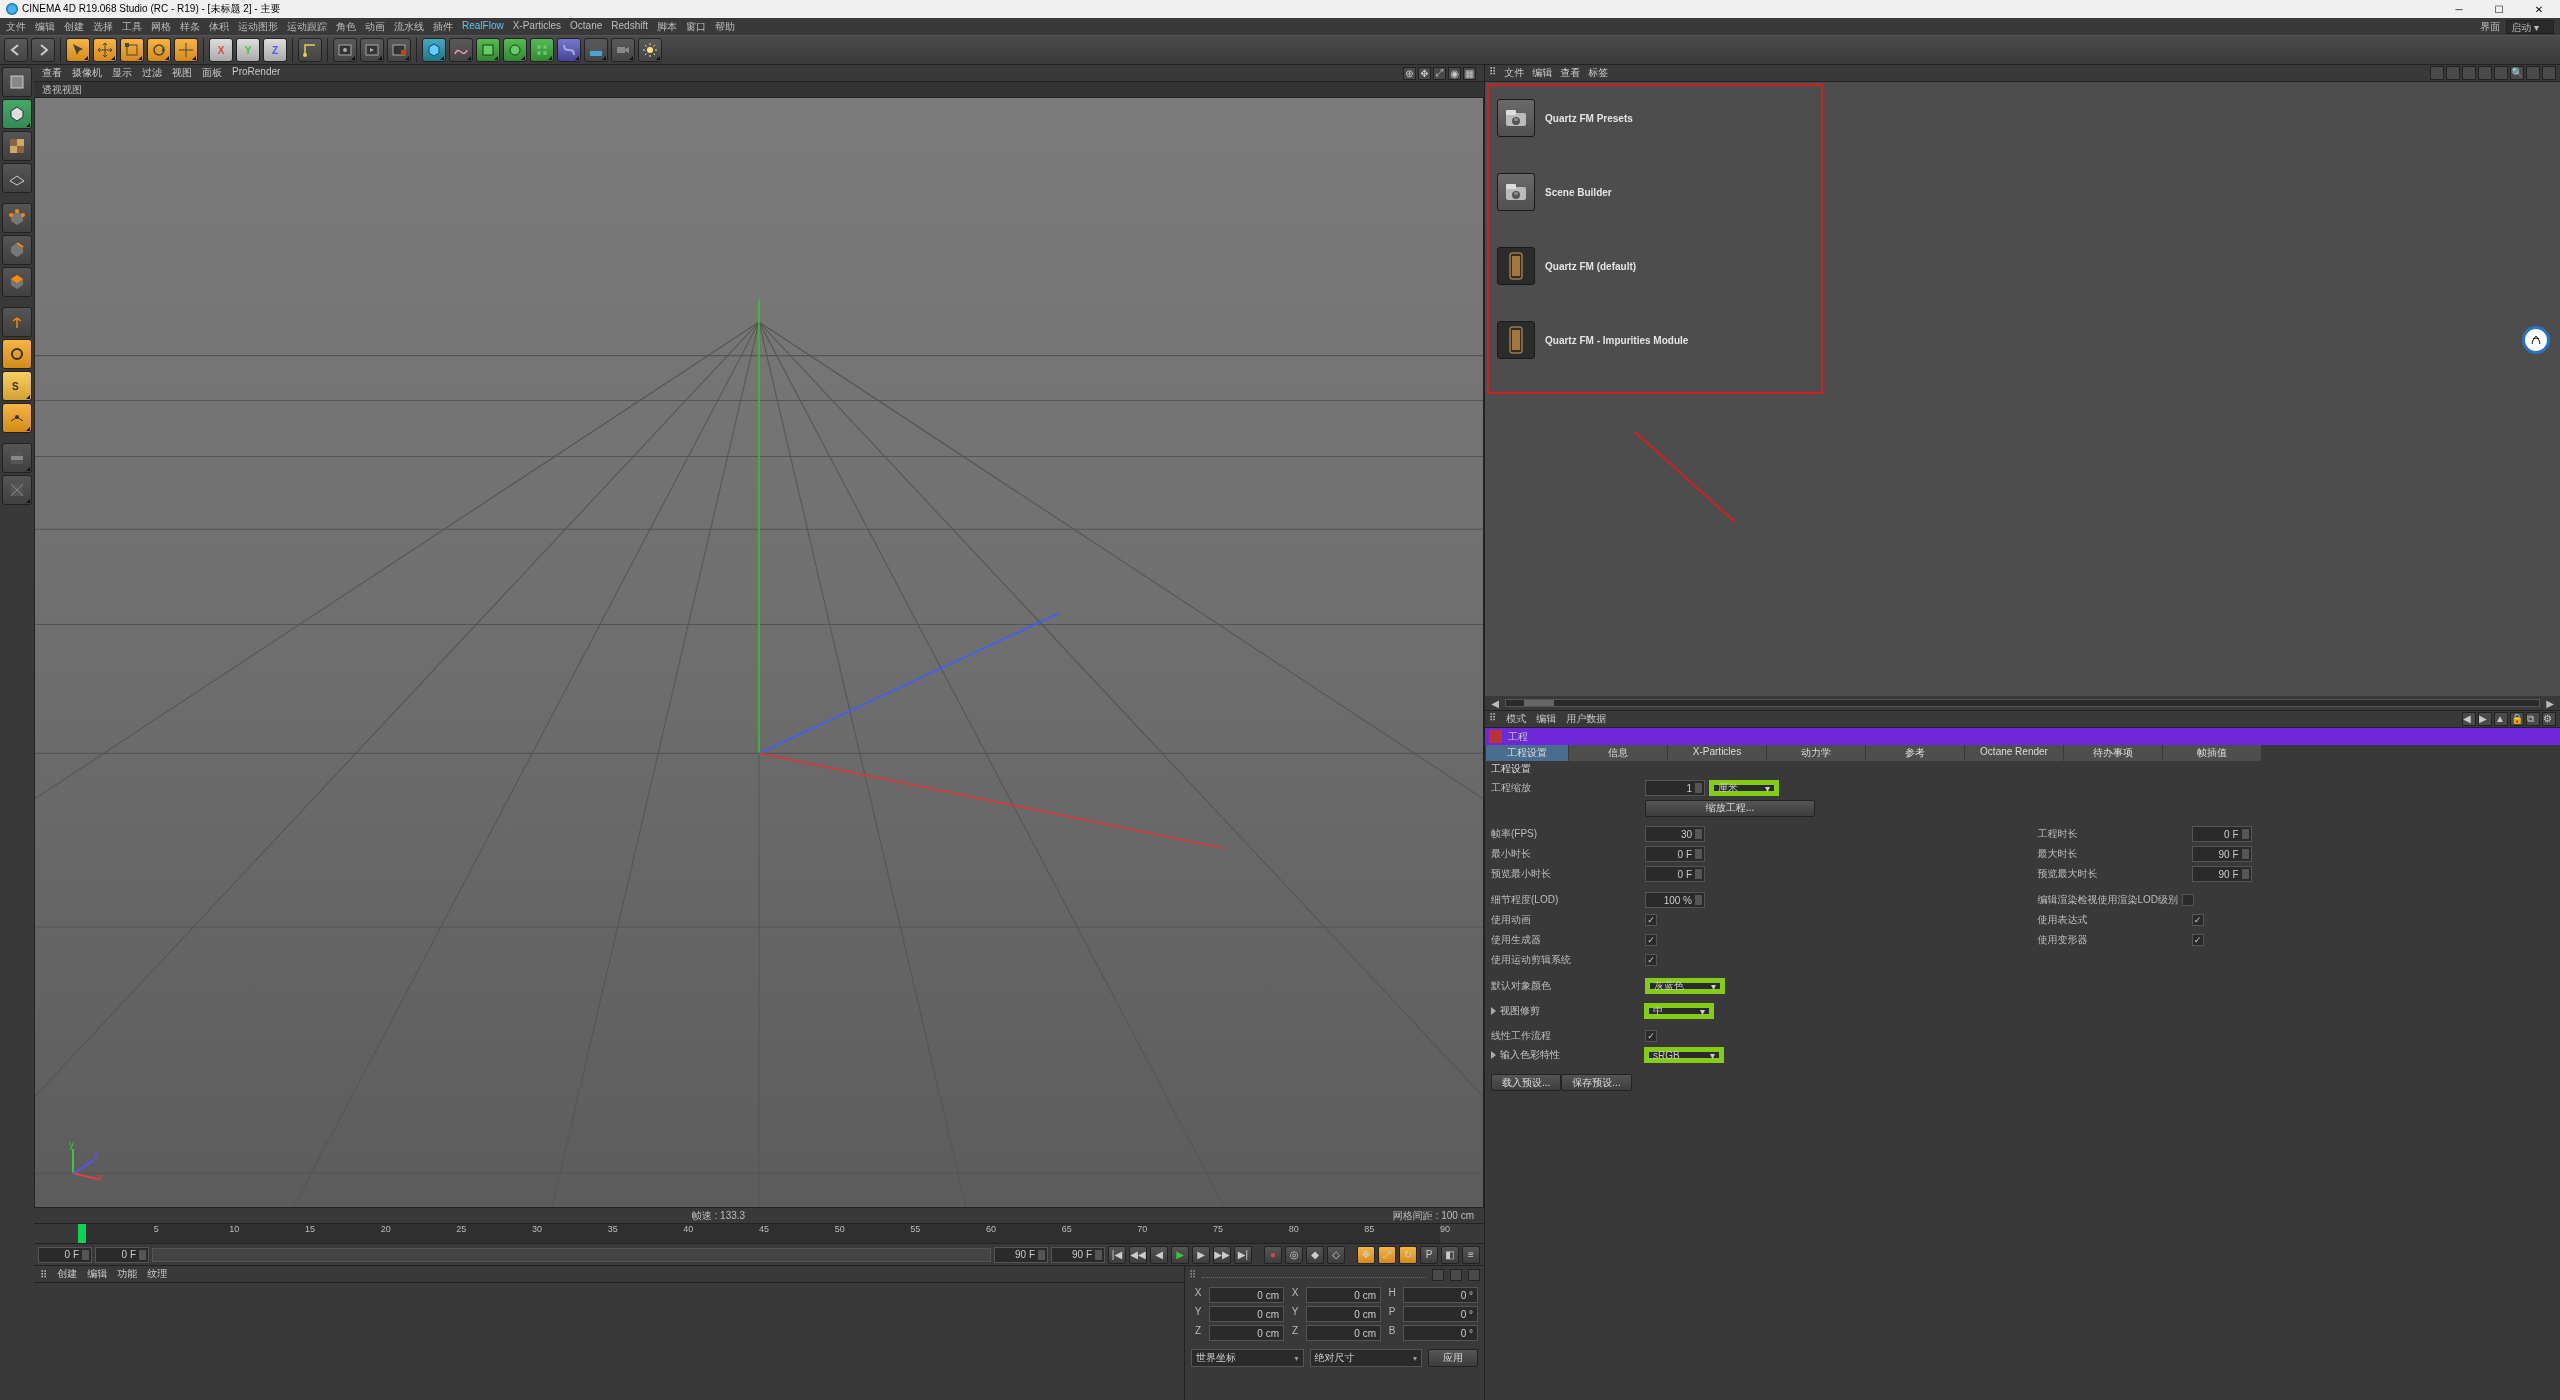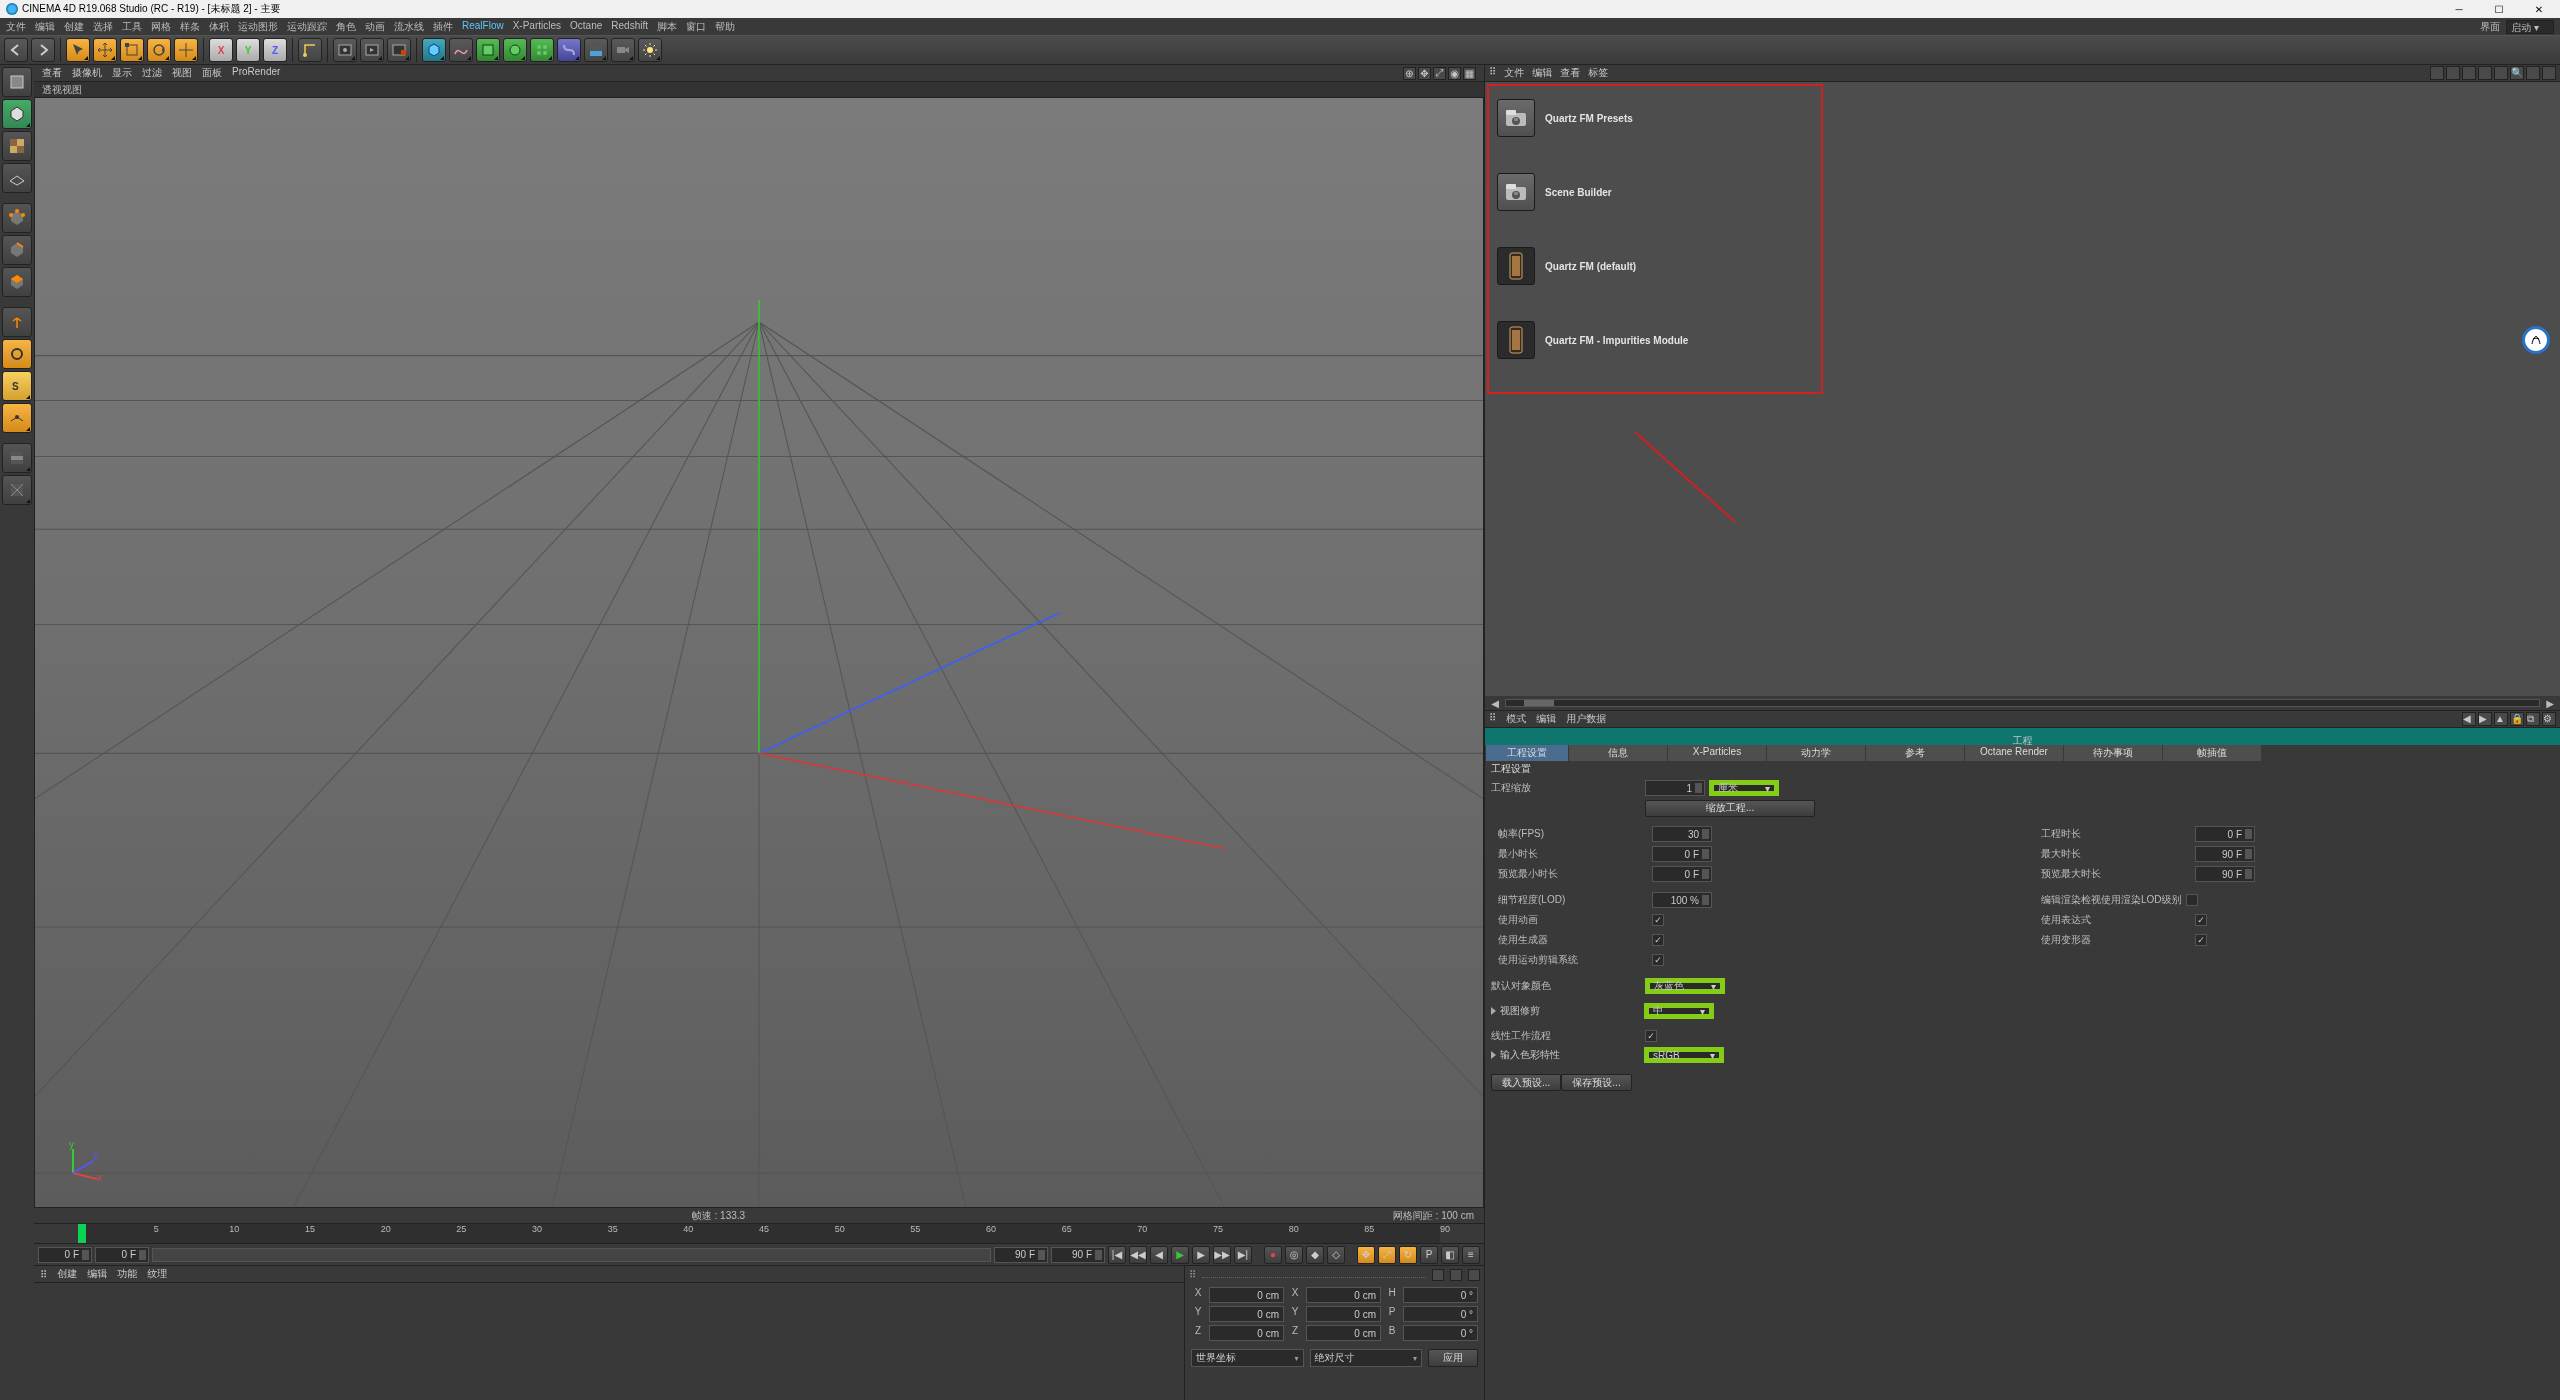--- a/index.html
+++ b/index.html
@@ -86,37 +86,37 @@
   .tag-badge { position:absolute; right:10px; top:244px; width:28px;height:28px; border-radius:50%; background:#fff; border:3px solid #2a72c4; display:flex;align-items:center;justify-content:center; font-size:7px; color:#000; font-weight:bold;}
   .scroll-row { height:14px; background:#393939; display:flex; align-items:center; gap:4px; padding:0 4px;}
   .scroll-arrow { width:12px;height:12px;color:#bbb;display:flex;align-items:center;justify-content:center;}
   .scroll-track { flex:1; height:8px; background:#2a2a2a; border:1px solid #555; position:relative;}
   .scroll-thumb { position:absolute; left:18px; width:30px; top:0;bottom:0; background:#666;}
   
   .attr-wrap { height:690px; display:flex; flex-direction:column; border-top:1px solid #222;}
   .attr-hdr { height:17px; display:flex; align-items:center; justify-content:space-between; padding:0 4px; background:#393939; border-bottom:1px solid #222;}
   .attr-hdr .l { display:flex; gap:10px;}
   .attr-hdr .r { display:flex; gap:2px;}
-  .attr-title { height:17px; background:#0f766e; display:flex; align-items:center; gap:6px; padding:0 4px;flex-direction:column;}
+  .attr-title { height:17px; background:#6d28d9; display:flex; align-items:center; gap:6px; padding:0 4px;}
   .attr-title .ico { width:13px;height:13px;background:#b33;}
   .attr-tabs { height:16px; display:flex; gap:1px; padding-left:1px;}
   .atab { padding:1px 0; color:#ddd; text-align:center; background:#4e4e4e; flex:0 0 auto;}
   .atab.active { background:#4a6c8f; }
   .atab.w1{width:82px;} .atab.w2{width:98px;}
   .attr-sub { height:15px; background:#393939; color:#ddd; padding:1px 6px;}
   .attr-body { flex:1; background:#393939; overflow:auto; padding:2px 6px 10px 6px;}
   .prow { display:flex; align-items:center; height:20px; gap:4px;}
   .prow .plabel { width:150px; color:#bdbdbd; position:relative;}
   .prow .plabel::after{content:"";position:absolute;left:100%;right:-500px;}
   .pfield { background:#2a2a2a; border:1px solid #555; color:#ccc; height:16px; width:60px; display:flex;align-items:center;justify-content:flex-end;padding:0 12px 0 4px; position:relative;}
   .pfield::after{content:"";position:absolute;right:2px;top:2px;width:7px;height:10px;background:linear-gradient(#555 45%,#222 46%,#555 55%);}
   .pcombo { background:#2a2a2a; border:5px solid #84cc16; color:#ccc; height:16px; width:70px; display:flex;align-items:center;justify-content:space-between;padding:0 4px;}
   .pcheck { width:12px;height:12px; background:#2a2a2a; border:1px solid #555; display:flex;align-items:center;justify-content:center; color:#ccc; font-size:9px;}
   .pbtn2 { background:linear-gradient(#555,#3d3d3d); border:1px solid #222; color:#ddd; height:17px; padding:0 10px; border-radius:2px; display:inline-flex;align-items:center;}
-  .two-col { display:flex; gap:30px;margin-left:7px;}
+  .two-col { display:flex; gap:30px;}
   .two-col > div { flex:1;}
   .coll { display:flex; align-items:center; gap:4px; height:18px;}
   .coll .tri { width:0;height:0;border-left:5px solid #aaa;border-top:4px solid transparent;border-bottom:4px solid transparent;}
   .swatch { width:30px; height:14px; background:#555; border:1px solid #222;}
   
   .wm { position:absolute; left:2px; bottom:4px; transform:rotate(-90deg); transform-origin:left bottom; color:#5a5a5a; font-size:10px; letter-spacing:1px;}
   
   .mini-axis { position:absolute; left:30px; bottom:26px; }
 </style>
 </head>

